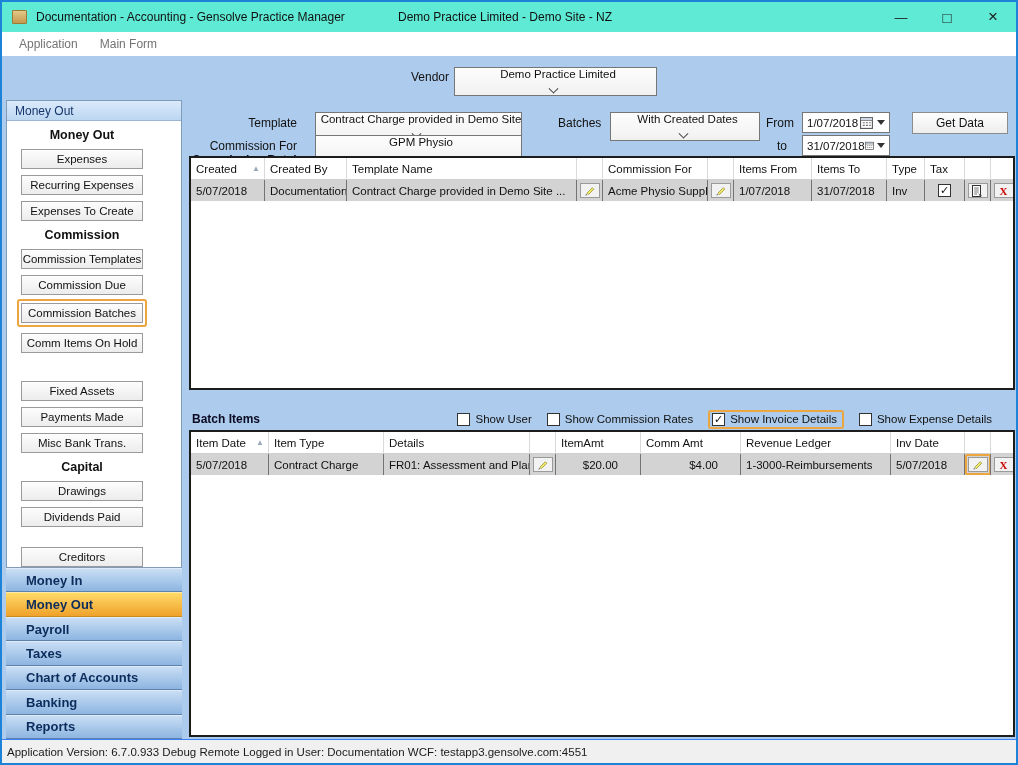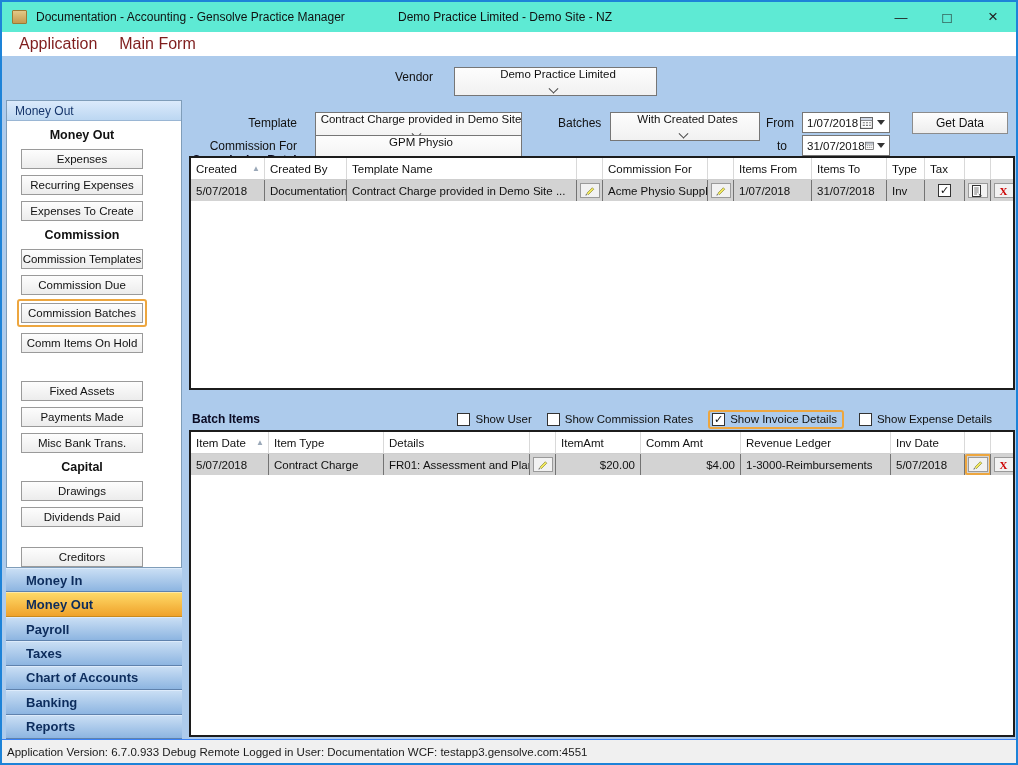--- a/index.html
+++ b/index.html
@@ -10,21 +10,21 @@
   
   .titlebar { height:30px; background:#5eead4; display:flex; align-items:center; position:relative; }
   .app-icon { width:15px; height:14px; margin:0 9px 0 10px; background:linear-gradient(#e2c887,#c49a4e); border:1px solid #9a7a35; border-radius:1px; }
   .title { font-size:12px; color:#111; }
   .subtitle { position:absolute; left:368px; font-size:12px; color:#111;margin-left:28px; }
   .win-controls { position:absolute; right:0; top:0; height:30px; display:flex; }
   .ctrl { width:46px; height:30px; display:flex; align-items:center; justify-content:center; font-size:13px; color:#222; cursor:default; }
 
   
   .menubar { height:24px; background:#fff; display:flex; align-items:center; padding-left:8px; gap:4px; }
-  .menu-item { font-size:16px; color:#7f1d1d; padding:3px 9px; }
+  .menu-item { font-size:12px; color:#737373; padding:3px 9px; }
 
   
   .blue { position:relative; height:683px; background:#adcbec; }
   .lbl { position:absolute; font-size:12px; color:#111; white-space:nowrap; }
 
   
   .combo { position:absolute; height:29px; background:linear-gradient(#fdfdfd,#f1f1f1); border:1px solid #767676; display:flex; align-items:center; padding-left:5px; font-size:11.5px; color:#111;flex-direction:column; }
   .combo .ct { flex:1; overflow:hidden; white-space:nowrap; }
   .chev { width:7px; height:7px; border-right:1.6px solid #444; border-bottom:1.6px solid #444; transform:rotate(45deg) translate(-2px,-2px); margin-right:9px; flex:none; }
 
@@ -53,21 +53,21 @@
   
   .section-title { position:absolute; font-size:12px; font-weight:bold; color:#0a0a23; }
 
   
   .grid { position:absolute; background:#fff; border:2px solid #1c1c1c; overflow:hidden; }
   .grow { display:flex; }
   .ghead { height:22px; border-bottom:1px solid #cfcfcf; }
   .gdata { height:21px; background:#d3d3d3; }
   .gcell { height:100%; border-right:1px solid #d9d9d9; font-size:11.5px; color:#111; display:flex; align-items:center; padding-left:5px; overflow:hidden; white-space:nowrap; flex:none; }
   .gdata .gcell { border-right:1px solid #737373; }
-  .gcell.num { justify-content:flex-end; padding-right:5px; }
+  .gcell.num { justify-content:flex-end; padding-right:22px; }
   .gcell.ctr { justify-content:center; padding-left:0; }
   .sort { font-size:8px; color:#9aa8b8; margin-left:auto; margin-right:4px; }
 
   .g1 .c1{width:74px}.g1 .c2{width:82px}.g1 .c3{width:230px}.g1 .c4{width:26px}.g1 .c5{width:105px}.g1 .c6{width:26px}
   .g1 .c7{width:78px}.g1 .c8{width:75px}.g1 .c9{width:38px}.g1 .c10{width:40px}.g1 .c11{width:26px}.g1 .c12{width:26px}
   .g2 .c1{width:78px}.g2 .c2{width:115px}.g2 .c3{width:146px}.g2 .c4{width:26px}.g2 .c5{width:85px}.g2 .c6{width:100px}
   .g2 .c7{width:150px}.g2 .c8{width:74px}.g2 .c9{width:26px}.g2 .c10{width:26px}
 
   .cellbtn { width:20px; height:15px; background:#f2f2f2; border:1px solid #9a9a9a; display:inline-flex; align-items:center; justify-content:center; flex:none; }
   .cellbtn.x { color:#cc0000; font-weight:bold; font-size:11px; font-family:"Liberation Serif","DejaVu Serif",serif; }
@@ -99,21 +99,21 @@
     </div>
   </div>
 
   <div class="menubar">
     <div class="menu-item">Application</div>
     <div class="menu-item">Main Form</div>
   </div>
 
   <div class="blue">
 
-    <div class="lbl" style="left:336px;top:14px;width:95px;text-align:right">Vendor</div>
+    <div class="lbl" style="left:352px;top:14px;width:95px;text-align:right">Vendor</div>
     <div class="combo" style="left:452px;top:11px;width:203px">
       <span class="ct">Demo Practice Limited</span>
       <span class="chev"></span>
     </div>
 
     <div class="lbl" style="left:190px;top:60px;width:105px;text-align:right">Template</div>
     <div class="combo" style="left:313px;top:56px;width:207px">
       <span class="ct">Contract Charge provided in Demo Site</span>
       <span class="chev"></span>
     </div>

